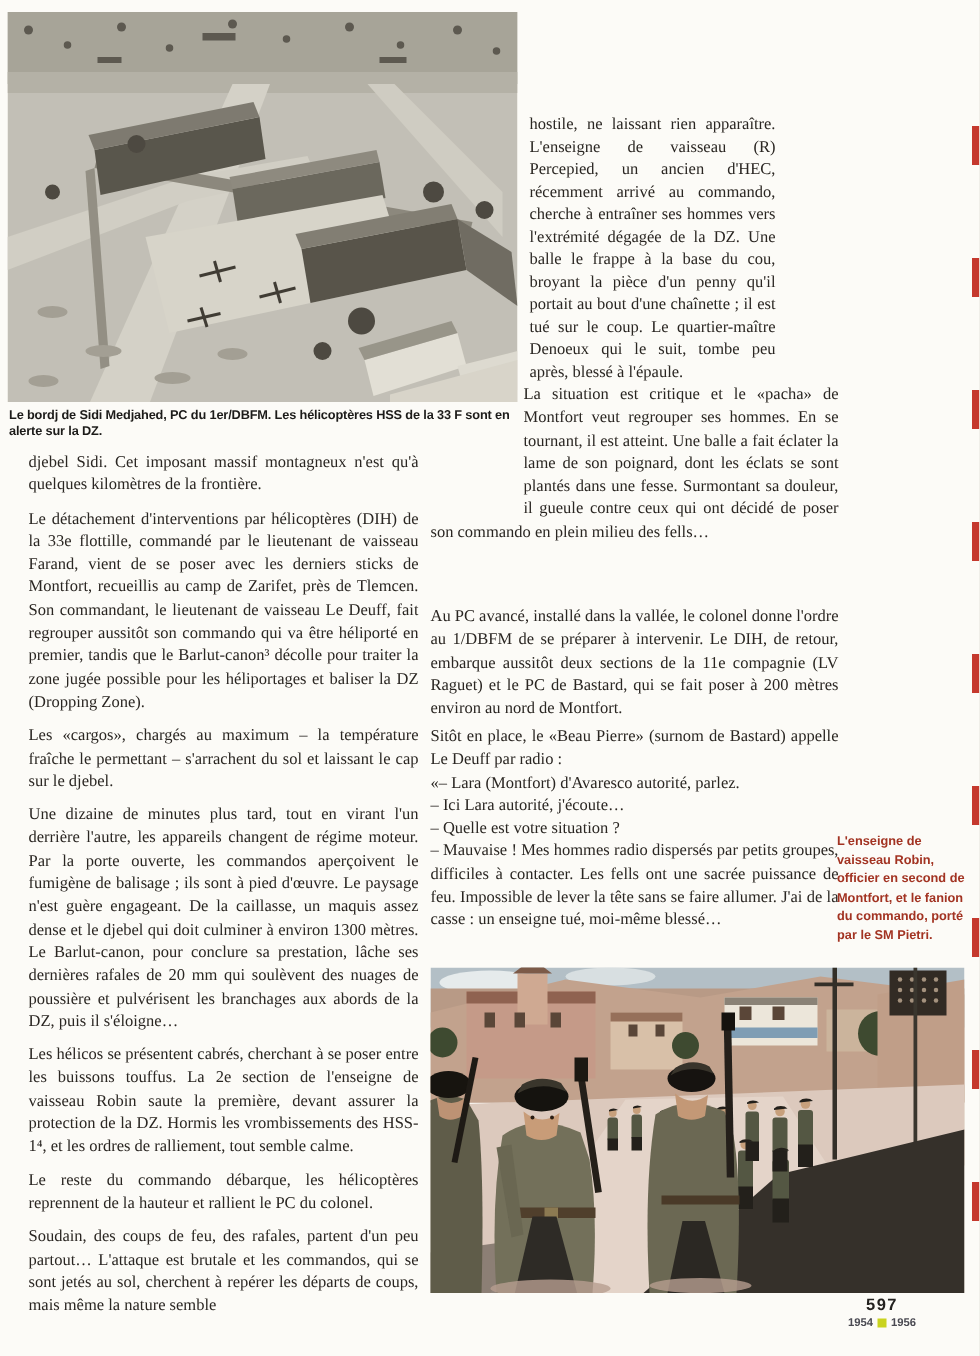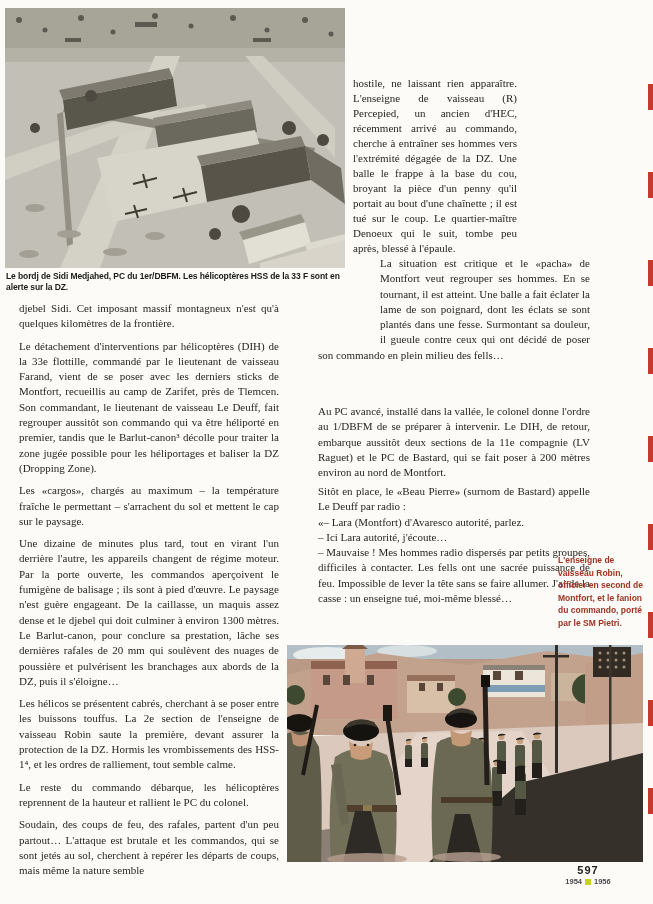--- a/index.html
+++ b/index.html
@@ -24,21 +24,21 @@
     font-family:"Liberation Sans","DejaVu Sans",sans-serif;
     font-weight:bold;font-size:8.5px;line-height:12.5px;color:#a23322;
   }
   
   .left-col{
     position:absolute;left:19px;top:301px;width:260px;height:600px;
     overflow:hidden;font-size:11px;line-height:15.3px;text-align:justify;
   }
   .left-col p{margin:0 0 7px 0;}
   .right-col{position:absolute;left:287px;top:0;width:272px;height:660px;}
-  .rc-block{position:absolute;left:0;width:272px;font-size:11px;line-height:15.3px;text-align:justify;margin-left:31px;}
+  .rc-block{position:absolute;left:0;width:272px;font-size:11px;line-height:15.3px;text-align:justify;}
   .rc-hostile{top:76px;margin-left:66px;width:164px;line-height:15px;}
   .rc-situation{top:256px;}
   .rc-float{float:left;width:62px;height:85px;}
   .rc-heading{
     position:absolute;left:0;top:374px;width:272px;text-align:center;
     font-family:"Liberation Sans","DejaVu Sans",sans-serif;
     font-weight:bold;font-size:13.5px;color:#8e8a3e;letter-spacing:.2px;
   }
   .rc-pc{top:404px;}
   .rc-dialogue{top:484px;}
@@ -131,21 +131,21 @@
       </g>
       <rect width="340" height="260" fill="#8d8a7f" opacity="0.06"></rect>
     </svg>
   </div>
 
   <div class="bw-caption">Le bordj de Sidi Medjahed, PC du 1er/DBFM. Les hélicoptères HSS de la 33 F sont en alerte sur la DZ.</div>
 
   <div class="left-col">
     <p>djebel Sidi. Cet imposant massif montagneux n'est qu'à quelques kilomètres de la frontière.</p>
     <p>Le détachement d'interventions par hélicoptères (DIH) de la 33e flottille, commandé par le lieutenant de vaisseau Farand, vient de se poser avec les derniers sticks de Montfort, recueillis au camp de Zarifet, près de Tlemcen. Son commandant, le lieutenant de vaisseau Le Deuff, fait regrouper aussitôt son commando qui va être héliporté en premier, tandis que le Barlut-canon³ décolle pour traiter la zone jugée possible pour les héliportages et baliser la DZ (Dropping Zone).</p>
-    <p>Les «cargos», chargés au maximum – la température fraîche le permettant – s'arrachent du sol et mettent le cap sur le paysage.</p>
+    <p>Les «cargos», chargés au maximum – la température fraîche le permettant – s'arrachent du sol et laissant le cap sur le djebel.</p>
     <p>Une dizaine de minutes plus tard, tout en virant l'un derrière l'autre, les appareils changent de régime moteur. Par la porte ouverte, les commandos aperçoivent le fumigène de balisage ; ils sont à pied d'œuvre. Le paysage n'est guère engageant. De la caillasse, un maquis assez dense et le djebel qui doit culminer à environ 1300 mètres. Le Barlut-canon, pour conclure sa prestation, lâche ses dernières rafales de 20 mm qui soulèvent des nuages de poussière et pulvérisent les branchages aux abords de la DZ, puis il s'éloigne…</p>
     <p>Les hélicos se présentent cabrés, cherchant à se poser entre les buissons touffus. La 2e section de l'enseigne de vaisseau Robin saute la première, devant assurer la protection de la DZ. Hormis les vrombissements des HSS-1⁴, et les ordres de ralliement, tout semble calme.</p>
     <p>Le reste du commando débarque, les hélicoptères reprennent de la hauteur et rallient le PC du colonel.</p>
     <p>Soudain, des coups de feu, des rafales, partent d'un peu partout… L'attaque est brutale et les commandos, qui se sont jetés au sol, cherchent à repérer les départs de coups, mais même la nature semble</p>
   </div>
 
   <div class="right-col">
     <div class="rc-block rc-hostile">hostile, ne laissant rien apparaître. L'enseigne de vaisseau (R) Percepied, un ancien d'HEC, récemment arrivé au commando, cherche à entraîner ses hommes vers l'extrémité dégagée de la DZ. Une balle le frappe à la base du cou, broyant la pièce d'un penny qu'il portait au bout d'une chaînette ; il est tué sur le coup. Le quartier-maître Denoeux qui le suit, tombe peu après, blessé à l'épaule.</div>
 
     <div class="rc-block rc-situation">
@@ -153,20 +153,21 @@
       <span>La situation est critique et le «pacha» de Montfort veut regrouper ses hommes. En se tournant, il est atteint. Une balle a fait éclater la lame de son poignard, dont les éclats se sont plantés dans une fesse. Surmontant sa douleur, il gueule contre ceux qui ont décidé de poser son commando en plein milieu des fells…</span>
     </div>
 
 
     <div class="rc-block rc-pc">Au PC avancé, installé dans la vallée, le colonel donne l'ordre au 1/DBFM de se préparer à intervenir. Le DIH, de retour, embarque aussitôt deux sections de la 11e compagnie (LV Raguet) et le PC de Bastard, qui se fait poser à 200 mètres environ au nord de Montfort.</div>
 
     <div class="rc-block rc-dialogue">
       <p class="dline">Sitôt en place, le «Beau Pierre» (surnom de Bastard) appelle Le Deuff par radio :</p>
       <p class="dline">«– Lara (Montfort) d'Avaresco autorité, parlez.</p>
       <p class="dline">– Ici Lara autorité, j'écoute…</p>
+      <p class="dline">– Quelle est votre situation ?</p>
       <p class="dline">– Mauvaise ! Mes hommes radio dispersés par petits groupes, difficiles à contacter. Les fells ont une sacrée puissance de feu. Impossible de lever la tête sans se faire allumer. J'ai de la casse : un enseigne tué, moi-même blessé…</p>
     </div>
   </div>
 
   <div class="side-caption">L'enseigne de vaisseau Robin, officier en second de Montfort, et le fanion du commando, porté par le SM Pietri.</div>
 
   <div class="color-photo">
     <svg viewBox="0 0 356 217" preserveAspectRatio="none">
 
       <rect width="356" height="40" fill="#b3bfc6"></rect>

